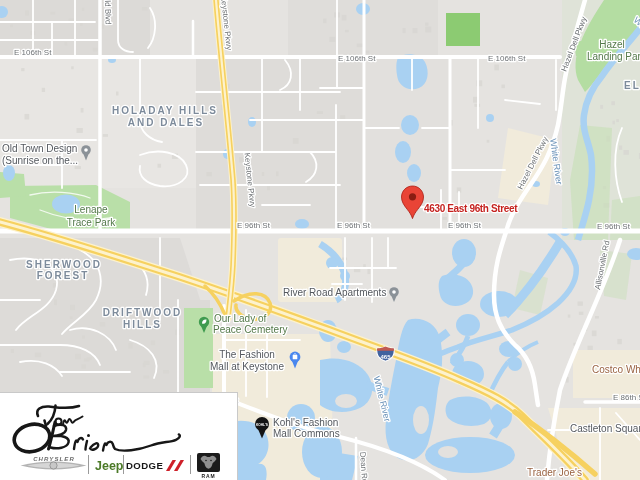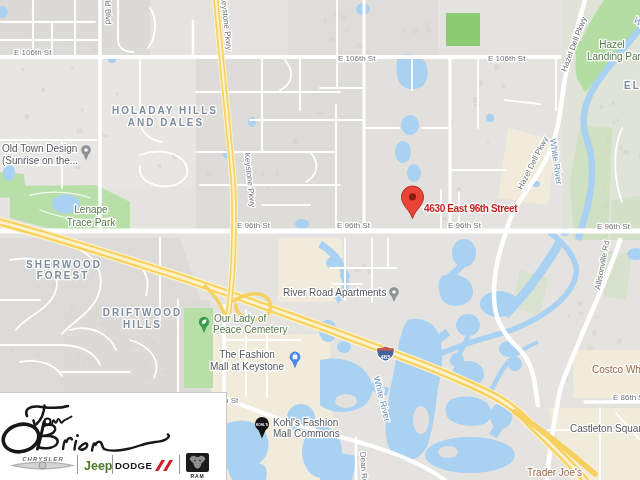--- a/index.html
+++ b/index.html
@@ -496,21 +496,21 @@
 <text x="385.5" y="358.6" text-anchor="middle" font-size="6" font-weight="bold" fill="#ffffff">465</text>
 </g>
 
 <g>
 <path d="M412.5,186 C406.4,186 401.5,190.9 401.5,197 C401.5,201.5 403.7,204.9 407.2,209.3 C409.7,212.5 411.3,214.9 412.5,218.6 C413.7,214.9 415.3,212.5 417.8,209.3 C421.3,204.9 423.5,201.5 423.5,197 C423.5,190.9 418.6,186 412.5,186 Z" fill="#e94436" stroke="#a91b10" stroke-width="0.8"></path>
 <circle cx="412.5" cy="196.8" r="3.6" fill="#8a1d12"></circle>
 </g>
 </g>
 </svg>
 
-<div id="logobox" style="position:absolute;left:0;top:392px;width:226px;height:88px;background:#ffffff;border-top:1px solid #c9c9c9;border-right:1px solid #c9c9c9;">
+<div id="logobox" style="position:absolute;left:0;top:392px;width:226px;height:88px;background:#ffffff;border-top:1px solid #c9c9c9;border-right:1px solid #c9c9c9;padding-left:11px;">
 <svg width="226" height="88" viewBox="0 0 226 88">
 <g id="signature" stroke="#171717" fill="none" stroke-linecap="round" stroke-linejoin="round">
 
 <path d="M27,23 C24,16 30,13 38,13.5 C47,14.5 57,16.5 68,13" stroke-width="2.6"></path>
 
 <path d="M44.5,12.5 C44,20 41.5,26.5 36.5,31" stroke-width="2.6"></path>
 
 <circle cx="47.5" cy="28.5" r="3" stroke-width="2"></circle>
 
 <path d="M52,31.5 C52.6,27.5 53.6,26.2 54.6,28.5 C55.4,30.5 56.1,30.3 57.1,27.8 C58.1,25.4 59.1,25.4 60.1,27.9 C60.9,30.1 61.7,30.3 63.2,28.3 C64.7,26.3 66.5,26.8 71.5,23.5" stroke-width="2"></path>

